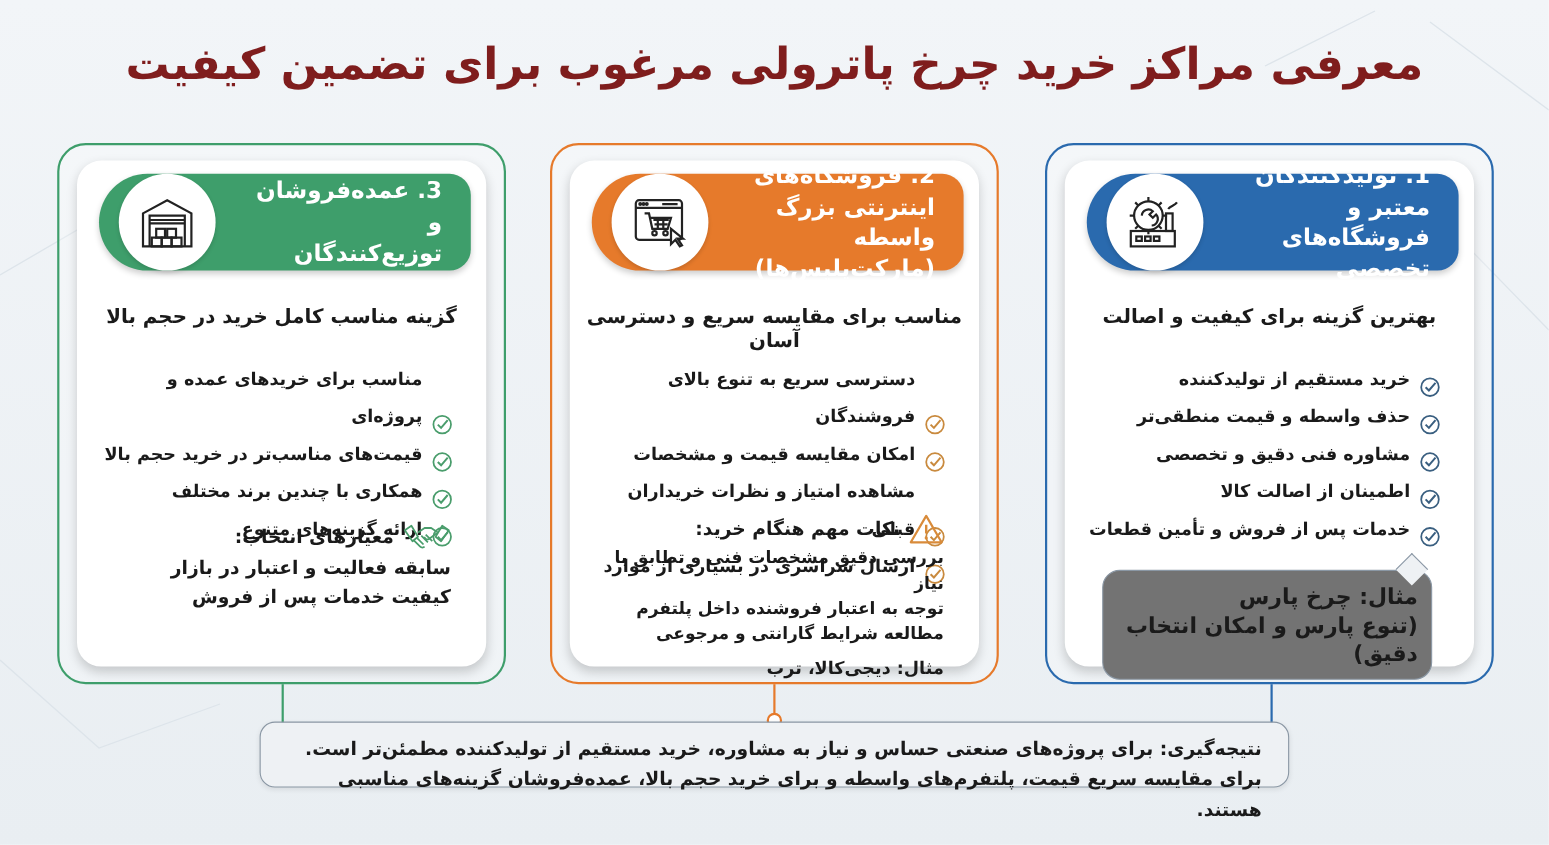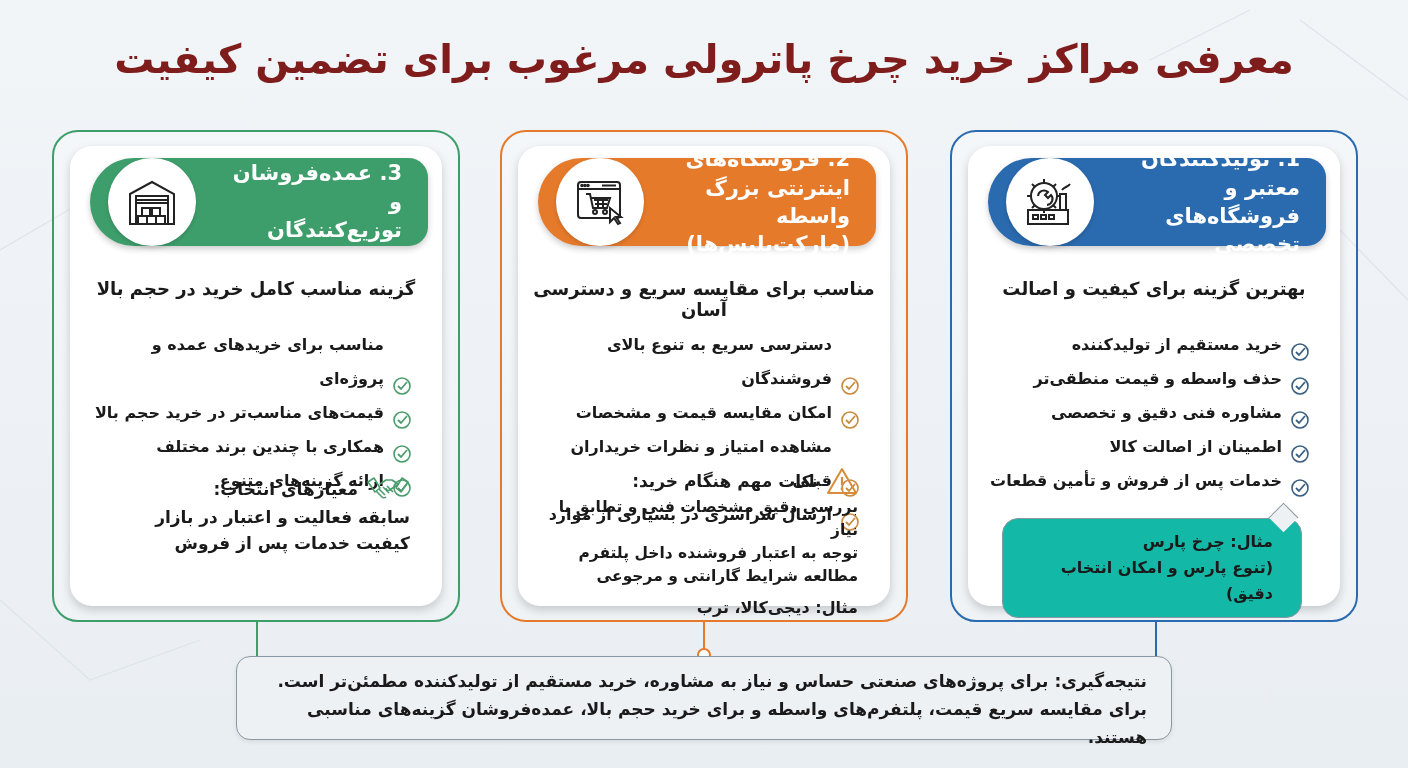--- a/index.html
+++ b/index.html
@@ -53,40 +53,40 @@
     list-style: none;
   }
   .features li {
     display: flex; align-items: flex-end; gap: 8px;
     font-size: 16px; font-weight: bold; line-height: 34px;
     justify-content: flex-start;
   }
   .check { width: 20px; height: 20px; flex: 0 0 auto; }
   .example-bubble {
     position: absolute; top: 372px; left: 34px; right: 38px;
-    background: #14b8a6; border: 1.5px solid #8a97a4; border-radius: 16px;
-    padding: 10px 28px; font-size: 16px; font-weight: bold; line-height: 26px;
+    background: #737373; border: 1.5px solid #8a97a4; border-radius: 16px;
+    padding: 10px 12px; font-size: 20px; font-weight: bold; line-height: 26px;
     text-align: right;
   }
   .example-bubble::before {
     content: ""; position: absolute; top: -12px; left: 270px;
     width: 20px; height: 20px; background: #eef1f4;
     border-left: 1.5px solid #8a97a4; border-top: 1.5px solid #8a97a4;
     transform: rotate(45deg);
   }
   .note-block {
     position: absolute; top: 320px; right: 32px; left: 24px;
     font-size: 15.5px; font-weight: bold; line-height: 23px;
   }
   .note-head { display: flex; align-items: center; gap: 8px; font-size: 17px; }
   .note-lines { padding-right: 0; }
   .note-example { margin-top: 8px; font-size: 16px; }
   .connector { position: absolute; width: 2px; }
   .conclusion {
-    position: absolute; top: 656px; left: 236px; width: 936px; height: 84px;
+    position: absolute; top: 656px; left: 236px; width: 936px; height: 60px;
     background: #eef1f4; border: 1.5px solid #8a97a4; border-radius: 14px;
     padding: 10px 24px; font-size: 17px; font-weight: bold; line-height: 28px;
     text-align: right; box-shadow: 0 2px 5px rgba(0,0,0,0.08);
   }
 </style>
 </head>
 <body>
 
 <svg class="bg-lines" width="1408" height="768">
   <g stroke="#dde4ea" stroke-width="1.2" fill="none">

